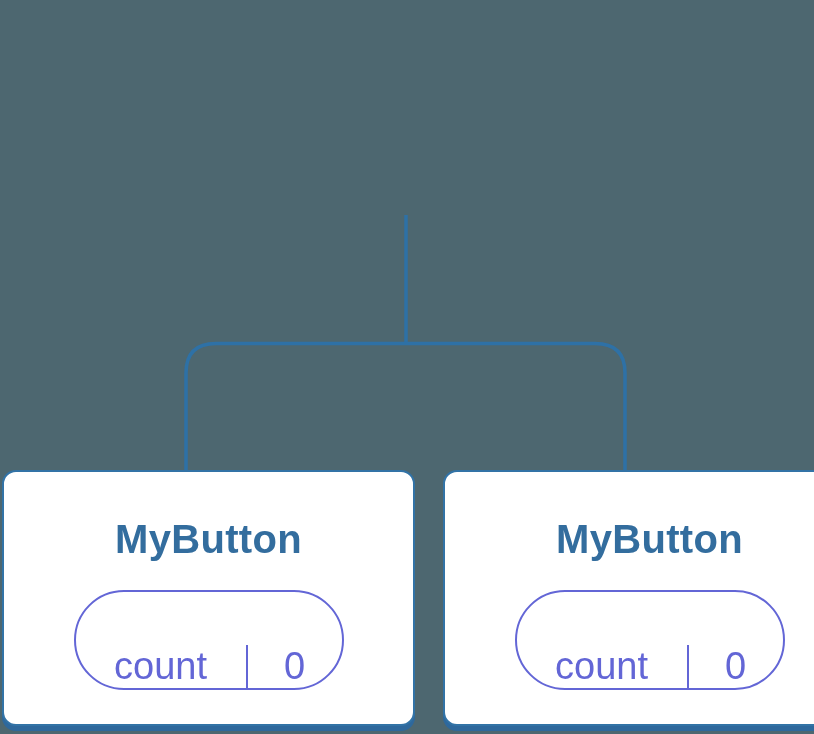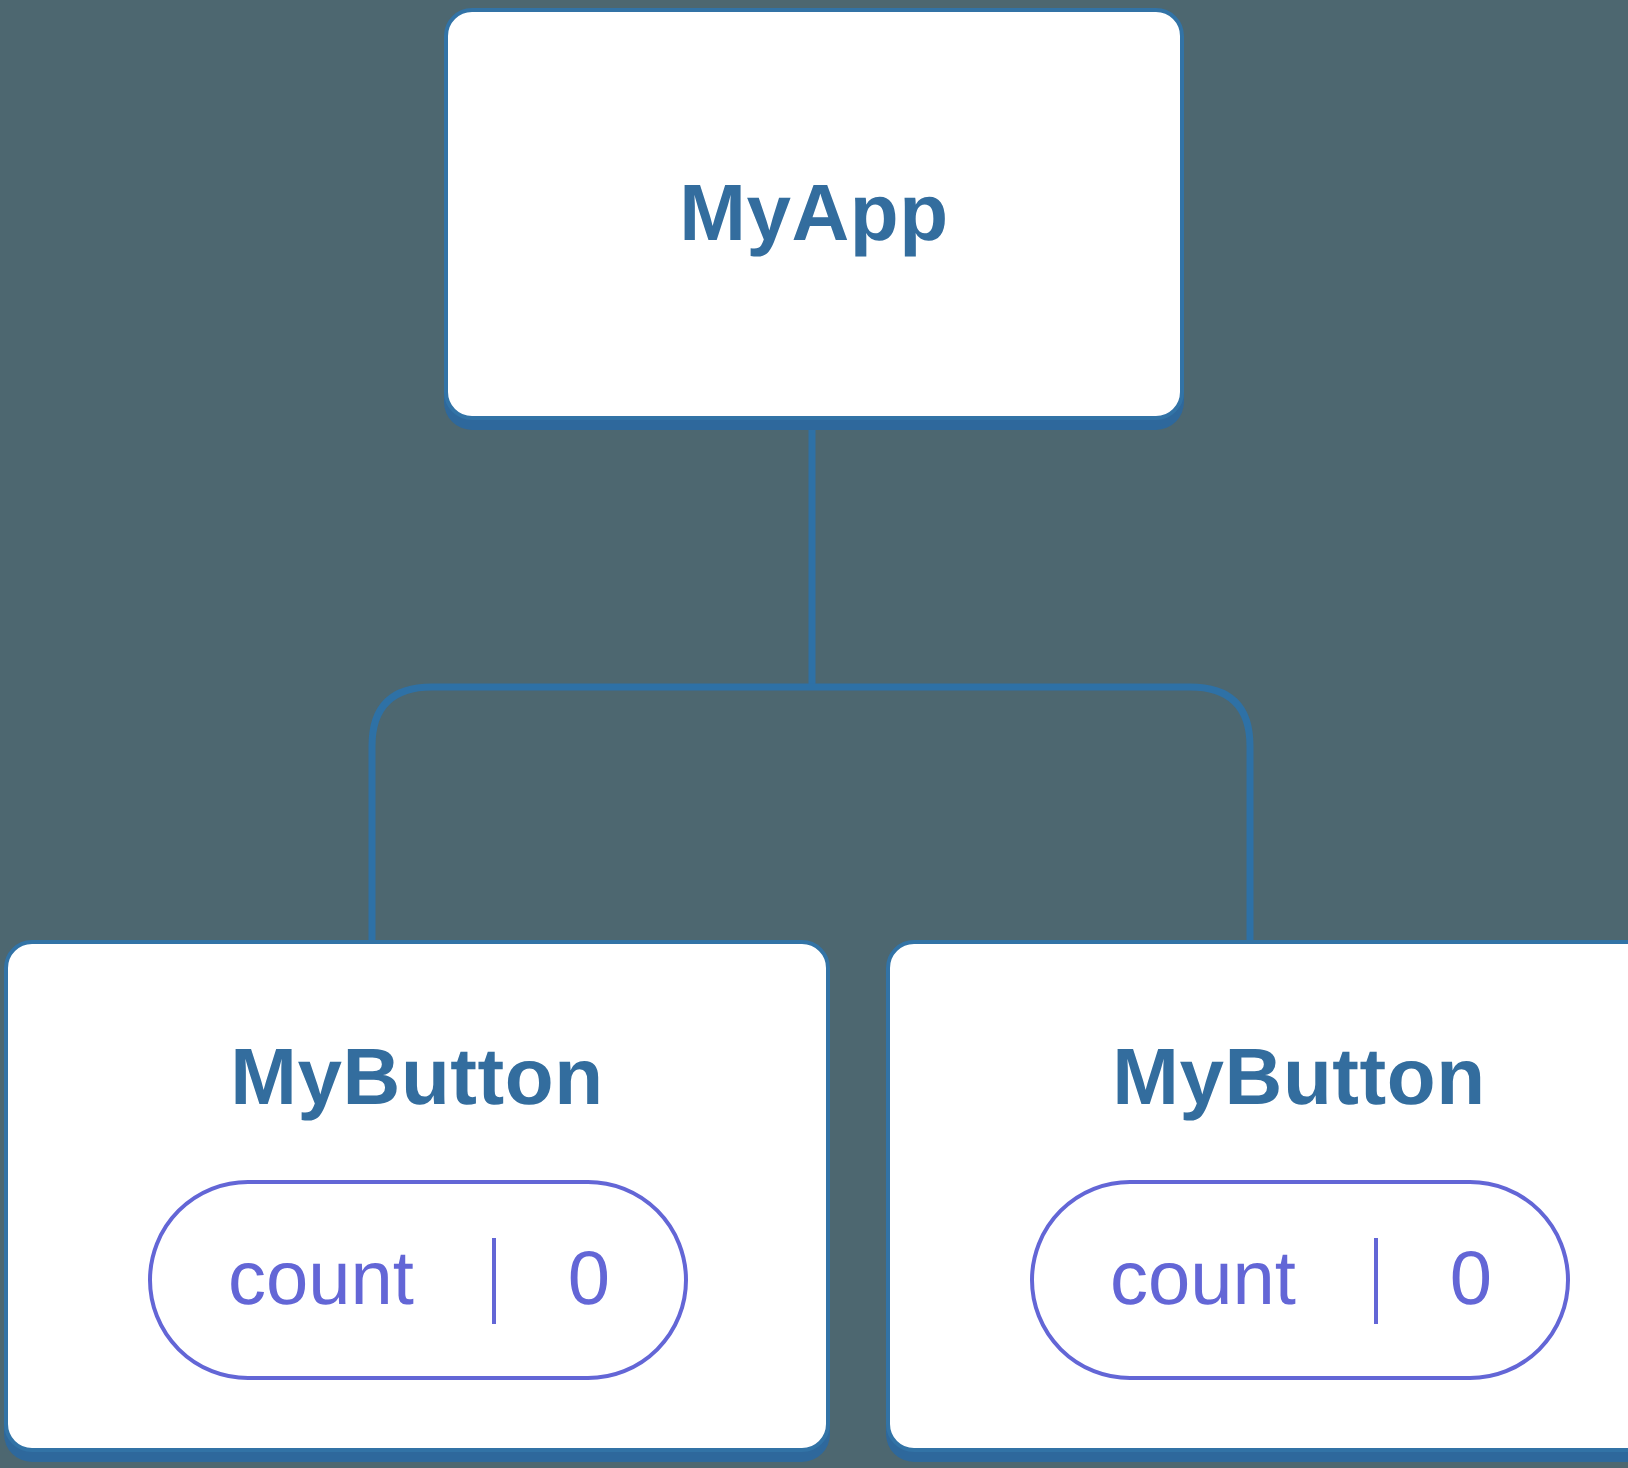--- a/index.html
+++ b/index.html
@@ -58,21 +58,21 @@
   }
   .card-child .card-title{
     margin-top:43px;
   }
   .state-pill{
     margin-top:27px;
     width:270px;height:100px;
     border:2.5px solid var(--accent-purple);
     border-radius:50px;
     display:flex;
-    align-items:center;
+    align-items:flex-end;
     overflow:hidden;
     color:var(--accent-purple);
     font-size:38px;
   }
   .state-key{
     width:172px;
     border-right:2.5px solid var(--accent-purple);
     display:flex;align-items:center;justify-content:center;
   }
   .state-value{
@@ -83,23 +83,20 @@
 </head>
 <body>
 
 <div class="stage">
 
   <svg class="connectors" width="814" height="734" viewBox="0 0 814 734" xmlns="http://www.w3.org/2000/svg">
     <path d="M406,215 L406,345"></path>
     <path d="M186,470 L186,373 Q186,343.5 216,343.5 L595,343.5 Q625,343.5 625,373 L625,470"></path>
   </svg>
 
-  <div class="card card-root">
-    <div class="card-title">MyApp</div>
-  </div>
 
   <div class="card card-child card-child-left">
     <div class="card-title">MyButton</div>
     <div class="state-pill">
       <span class="state-key">count</span>
       <span class="state-value">0</span>
     </div>
   </div>
 
   <div class="card card-child card-child-right">

